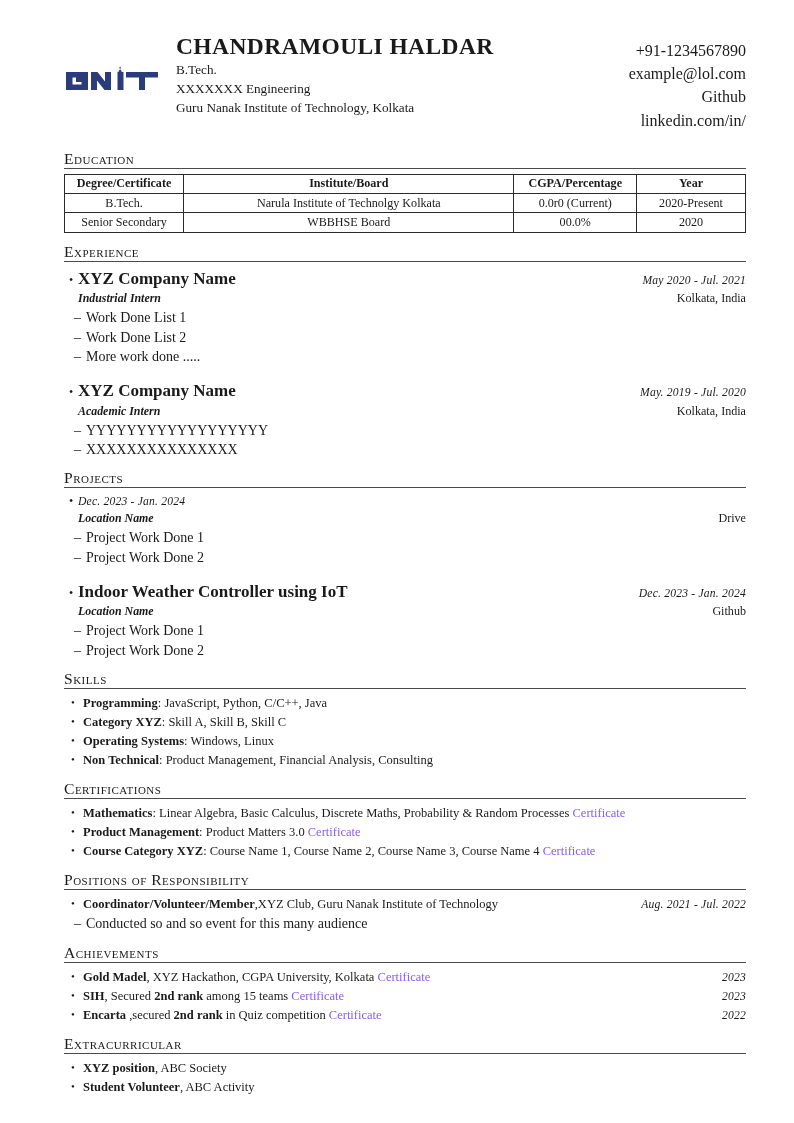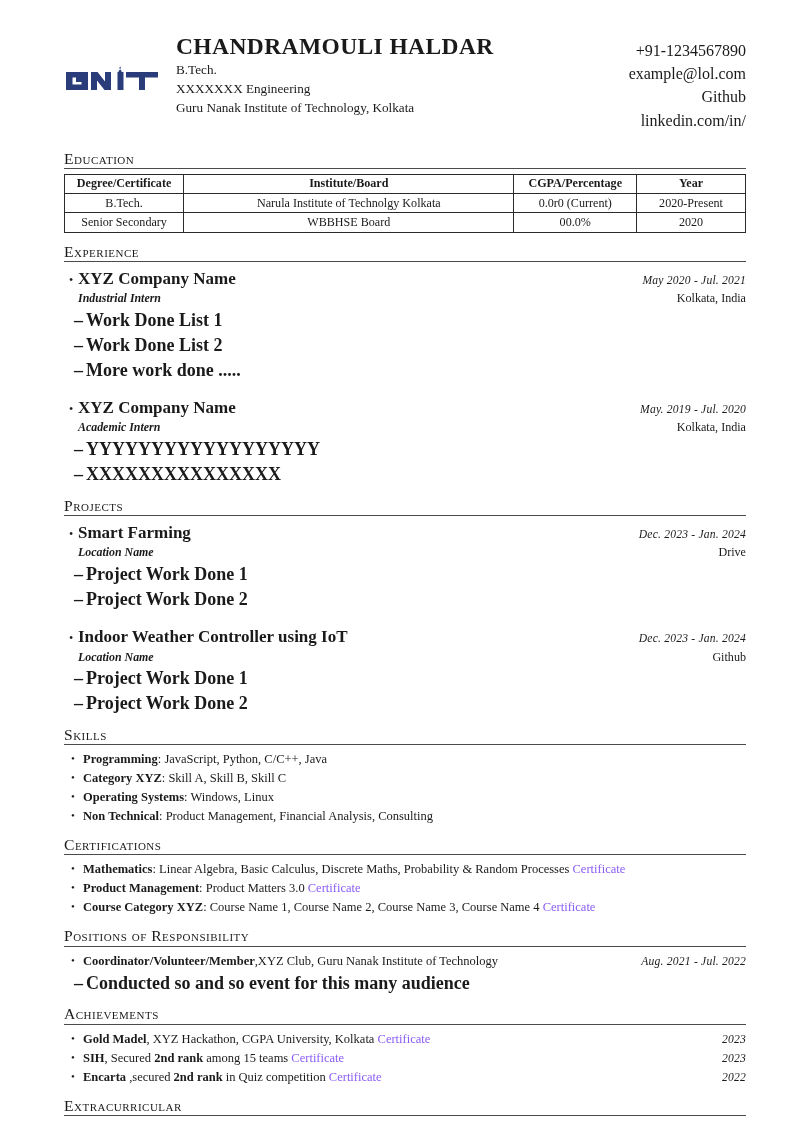--- a/index.html
+++ b/index.html
@@ -131,25 +131,24 @@
     font-style:normal;
     font-size:12.1px;
     letter-spacing:0;
   }
   .dashlist{
     margin:1px 0 0 0;
     padding:0;
     list-style:none;
   }
   .dashlist li{
-    font-size:18px;
+    font-size:14px;
     line-height:1.38;
     padding-left:22px;
     position:relative;
-    font-weight:bold;
   }
   .dashlist li::before{
     content:"\2013";
     position:absolute;
     left:10px;
   }
   .entry-gap{height:10px;}
 
   
   ul.blist{
@@ -287,21 +286,20 @@
     </div>
   </div>
 
   <div class="sec">
     <div class="sec-title">Projects</div>
     <hr class="sec-rule">
 
     <div class="entry">
       <div class="entry-row">
         <span class="bullet-dot"></span>
-        <span class="entry-left">Smart Farming</span>
         <span class="entry-right">Dec. 2023 - Jan. 2024</span>
       </div>
       <div class="entry-row sub">
         <span class="entry-left role">Location Name</span>
         <span class="entry-right plain">Drive</span>
       </div>
       <ul class="dashlist">
         <li>Project Work Done 1</li>
         <li>Project Work Done 2</li>
       </ul>

